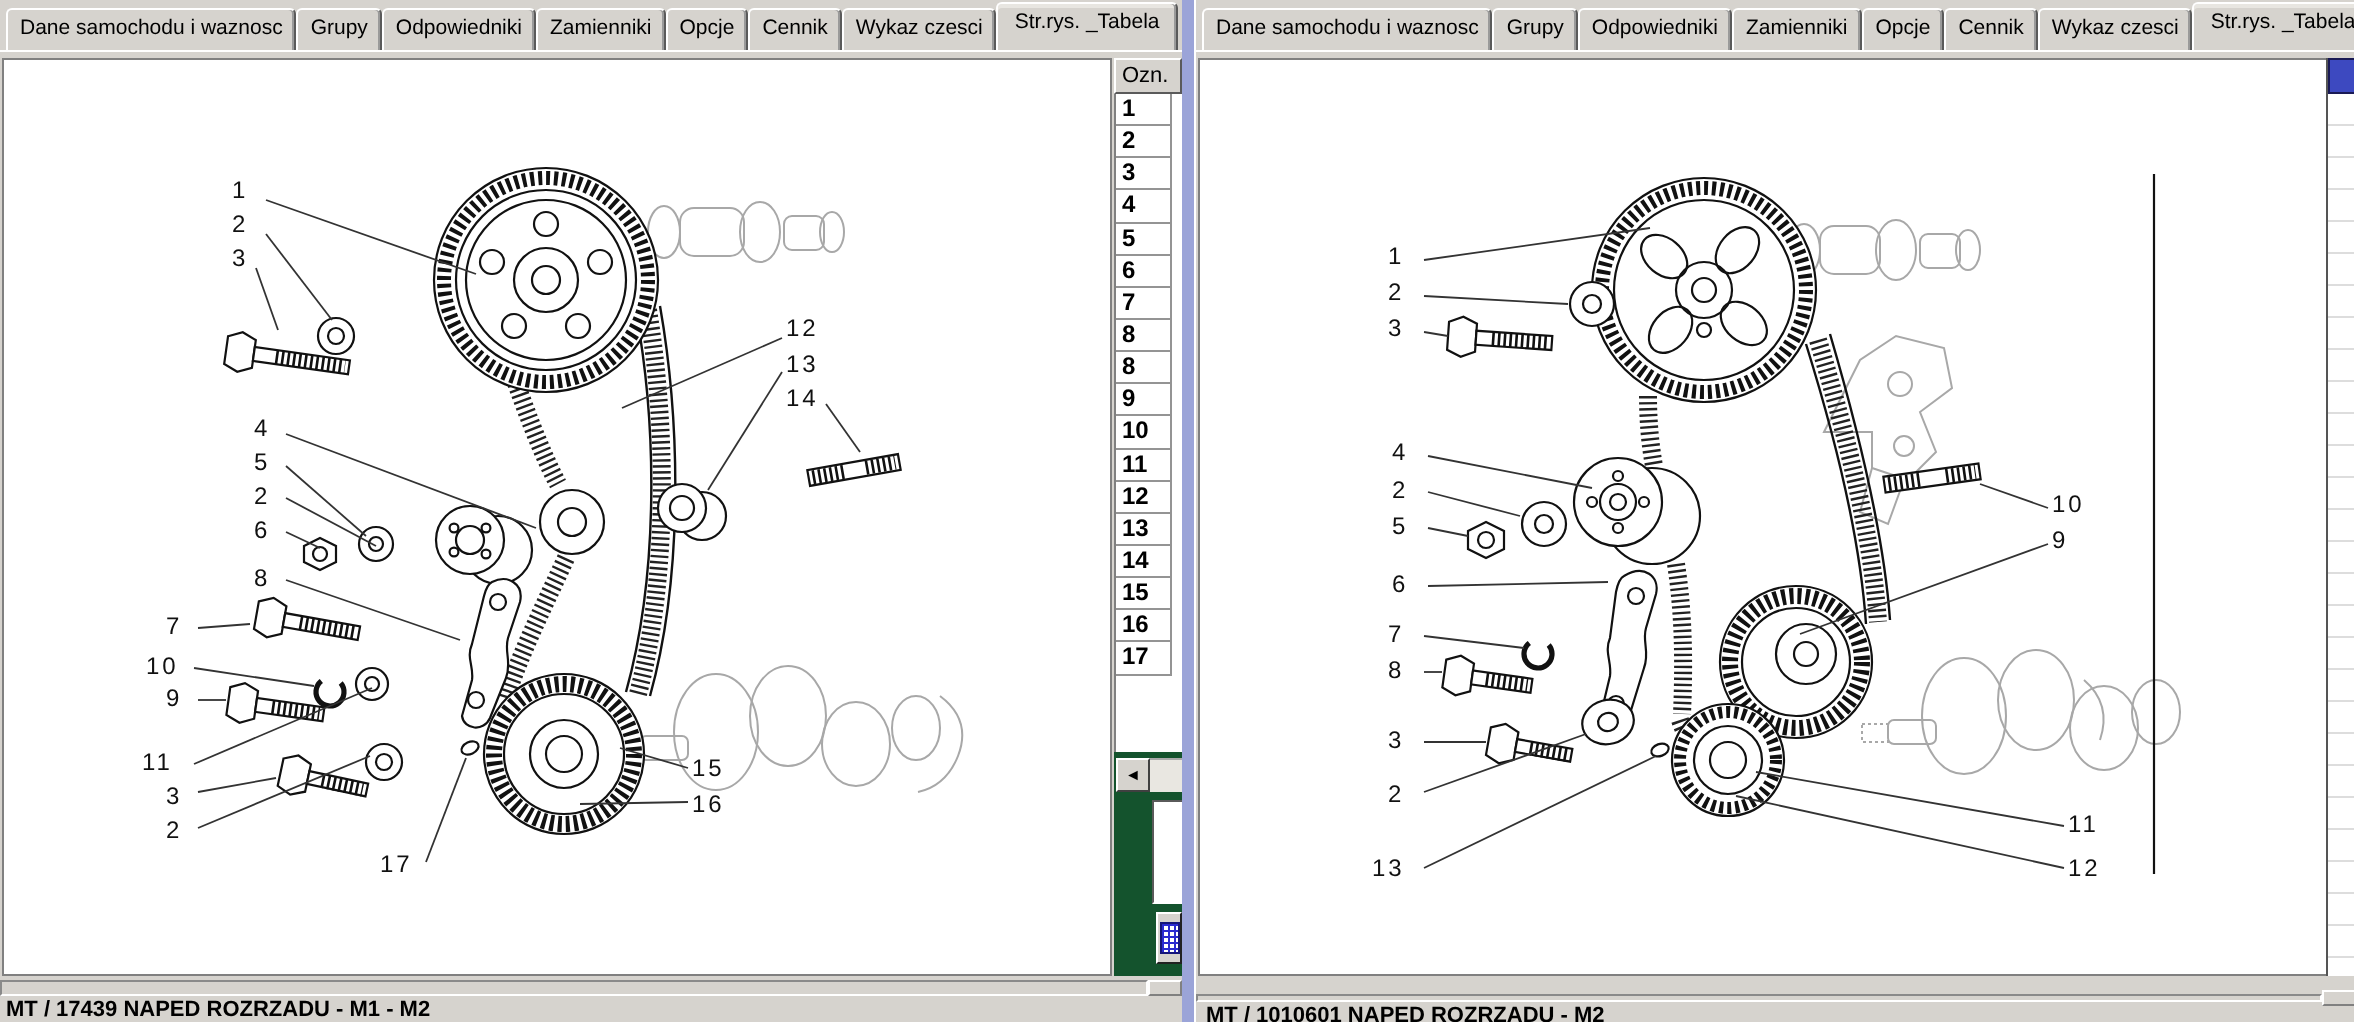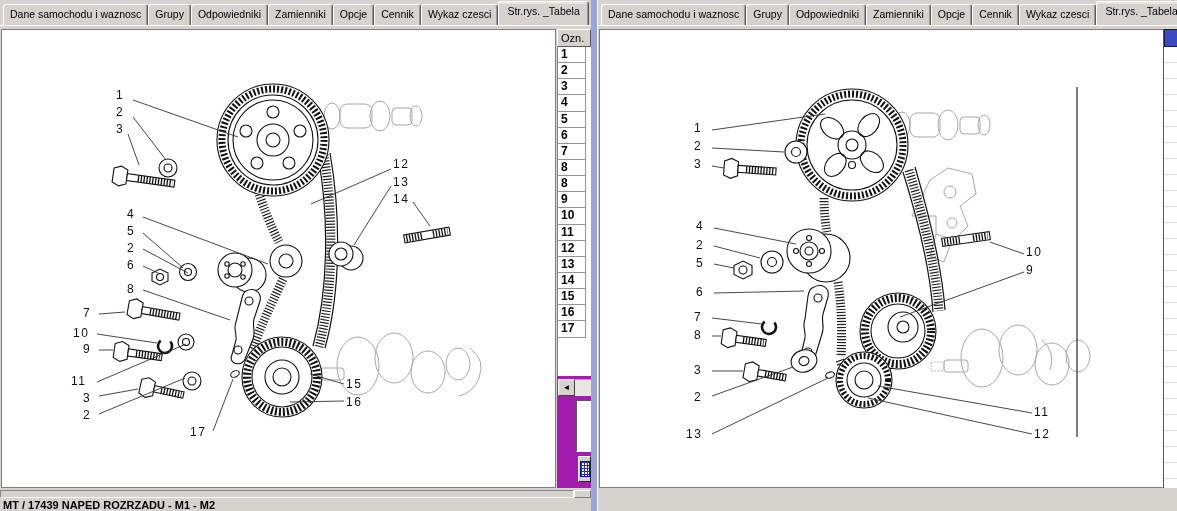--- a/index.html
+++ b/index.html
@@ -35,21 +35,21 @@
   .teeth2{fill:none;stroke:#111;stroke-width:8;stroke-dasharray:2 2;}
   .teeth2sm{fill:none;stroke:#111;stroke-width:6;stroke-dasharray:2 2;}
   .belt{fill:none;stroke:#222;stroke-width:9;stroke-dasharray:1.2 1.8;}
   .beltedge{fill:none;stroke:#111;stroke-width:1.2;}
   .thread{stroke:#111;stroke-width:7;stroke-dasharray:1.3 1.6;}
   .clip{fill:none;stroke:#111;stroke-width:2.6;stroke-dasharray:33 11;}
   .faint *,.faint{fill:none;stroke:#a8a8a8;stroke-width:1;}
   .leader{stroke:#333;stroke-width:0.9;}
 
   
-  .parts-col{position:absolute;top:3px;right:0;width:34px;bottom:23px;background:#a21caf;}
+  .parts-col{position:absolute;top:3px;right:0;width:34px;bottom:23px;background:#14532d;}
   .col-header{box-sizing:border-box;height:18px;background:#d6d3ce;font-size:11px;line-height:16px;padding-left:3px;
     border:1px solid;border-color:#fff #5a5a5a #5a5a5a #fff;white-space:nowrap;overflow:hidden;}
   .rows-box{position:absolute;top:18px;left:0;width:34px;height:329px;background:#fff;border-left:1px solid #808080;}
   .prow{box-sizing:border-box;height:16.15px;width:28px;border-bottom:1px solid #949494;border-right:1px solid #949494;
     font-weight:bold;font-size:12px;line-height:15px;padding-left:3px;background:#fff;}
   .hscroll{position:absolute;top:350px;left:1px;width:33px;height:17px;display:flex;}
   .scroll-btn{box-sizing:border-box;width:17px;height:17px;background:#d6d3ce;border:1px solid;border-color:#fff #404040 #404040 #fff;
     font-size:8px;line-height:15px;text-align:center;}
   .scroll-track{flex:1;background:#e9e7e1;border-top:1px solid #aaa;}
   .listbox{position:absolute;top:371px;left:19px;width:15px;height:50px;background:#fff;
@@ -483,13 +483,18 @@
           <div class="part-label" style="left: 434px; top: 375px;">11</div>
           <div class="part-label" style="left: 434px; top: 397px;">12</div>
         </div>
     </div>
 
     <div class="parts-sliver">
       <div class="sliver-header"></div>
     </div>
 
   </div>
+  <div class="statusbar">
+    <div class="status-divider"></div>
+    <div class="status-endbox"></div>
+    <div class="status-text">MT / 1010601  NAPED ROZRZADU  - M2</div>
+  </div>
 </div>
 
 </body></html>

